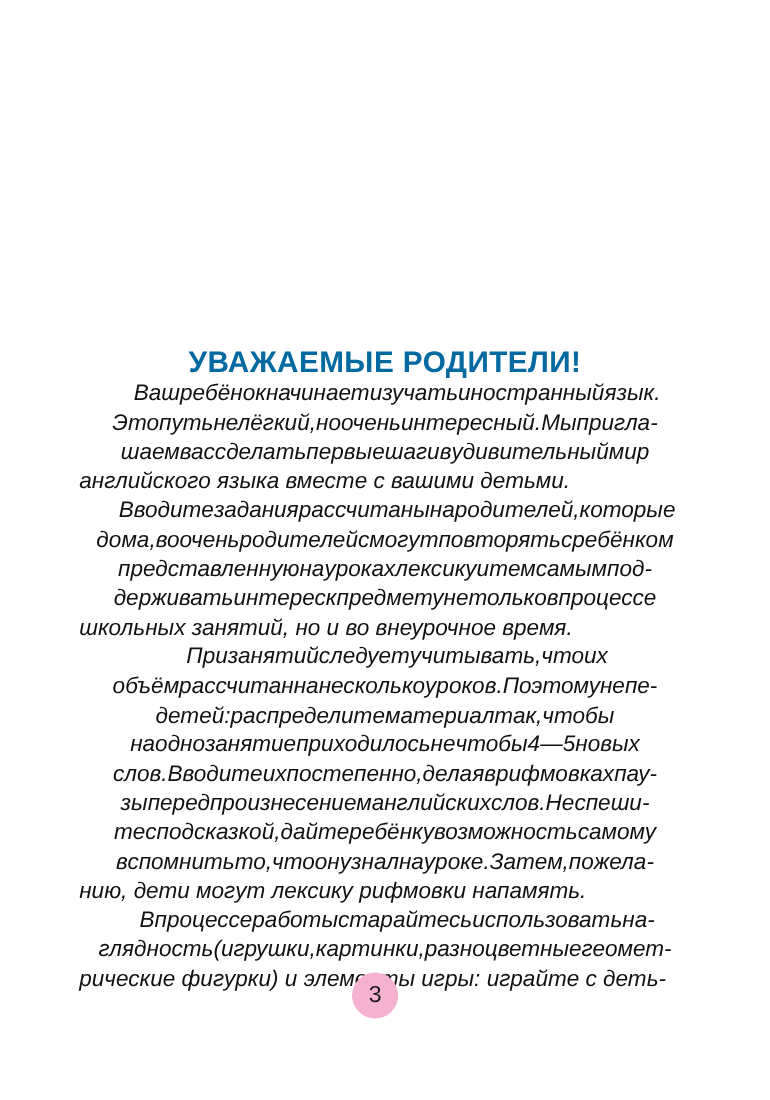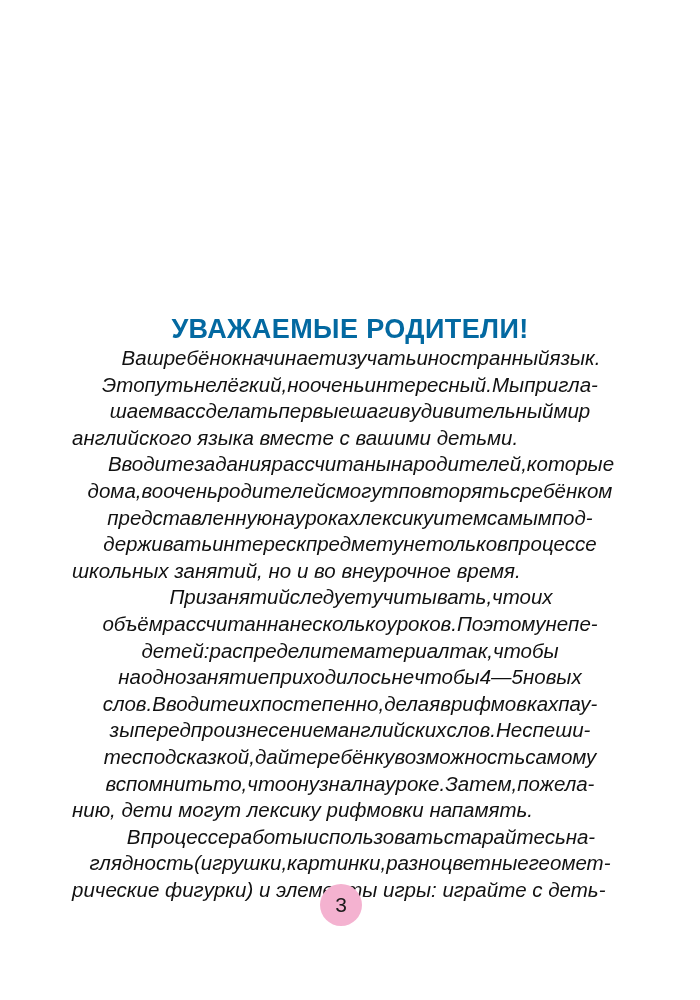--- a/index.html
+++ b/index.html
@@ -130,21 +130,21 @@
           <span class="jline"><span class="w">объём</span><span class="w">рассчитан</span><span class="w">на</span><span class="w">несколько</span><span class="w">уроков.</span><span class="w">Поэтому</span><span class="w">не</span><span class="w">пе-</span></span>
           <span class="jline"><span class="w">детей:</span><span class="w">распределите</span><span class="w">материал</span><span class="w">так,</span><span class="w">чтобы</span></span>
           <span class="jline"><span class="w">на</span><span class="w">одно</span><span class="w">занятие</span><span class="w">приходилось</span><span class="w">не</span><span class="w">чтобы</span><span class="w">4—5</span><span class="w">новых</span></span>
           <span class="jline"><span class="w">слов.</span><span class="w">Вводите</span><span class="w">их</span><span class="w">постепенно,</span><span class="w">делая</span><span class="w">в</span><span class="w">рифмовках</span><span class="w">пау-</span></span>
           <span class="jline"><span class="w">зы</span><span class="w">перед</span><span class="w">произнесением</span><span class="w">английских</span><span class="w">слов.</span><span class="w">Не</span><span class="w">спеши-</span></span>
           <span class="jline"><span class="w">те</span><span class="w">с</span><span class="w">подсказкой,</span><span class="w">дайте</span><span class="w">ребёнку</span><span class="w">возможность</span><span class="w">самому</span></span>
           <span class="jline"><span class="w">вспомнить</span><span class="w">то,</span><span class="w">что</span><span class="w">он</span><span class="w">узнал</span><span class="w">на</span><span class="w">уроке.</span><span class="w">Затем,</span><span class="w">по</span><span class="w">жела-</span></span>
           <span class="jline left"><span class="w">нию,</span><span class="w"> </span><span class="w">дети</span><span class="w"> </span><span class="w">могут</span><span class="w"> </span><span class="w">лексику</span><span class="w"> </span><span class="w">рифмовки</span><span class="w"> </span><span class="w">напамять.</span></span>
         </p>
         <p class="para">
-          <span class="jline"><span class="lead"></span><span class="w">В</span><span class="w">процессе</span><span class="w">работы</span><span class="w">использовать</span><span class="w">старайтесь</span><span class="w">на-</span></span>
+          <span class="jline"><span class="lead"></span><span class="w">В</span><span class="w">процессе</span><span class="w">работы</span><span class="w">старайтесь</span><span class="w">использовать</span><span class="w">на-</span></span>
           <span class="jline"><span class="w">глядность</span><span class="w">(игрушки,</span><span class="w">картинки,</span><span class="w">разноцветные</span><span class="w">геомет-</span></span>
           <span class="jline left"><span class="w">рические</span><span class="w"> </span><span class="w">фигурки)</span><span class="w"> </span><span class="w">и</span><span class="w"> </span><span class="w">элементы</span><span class="w"> </span><span class="w">игры:</span><span class="w"> </span><span class="w">играйте</span><span class="w"> </span><span class="w">с</span><span class="w"> </span><span class="w">деть-</span></span>
         </p>
       </div>
   </div>
 
   <div class="folio">
     <span class="folio-number">3</span>
   </div>
 

